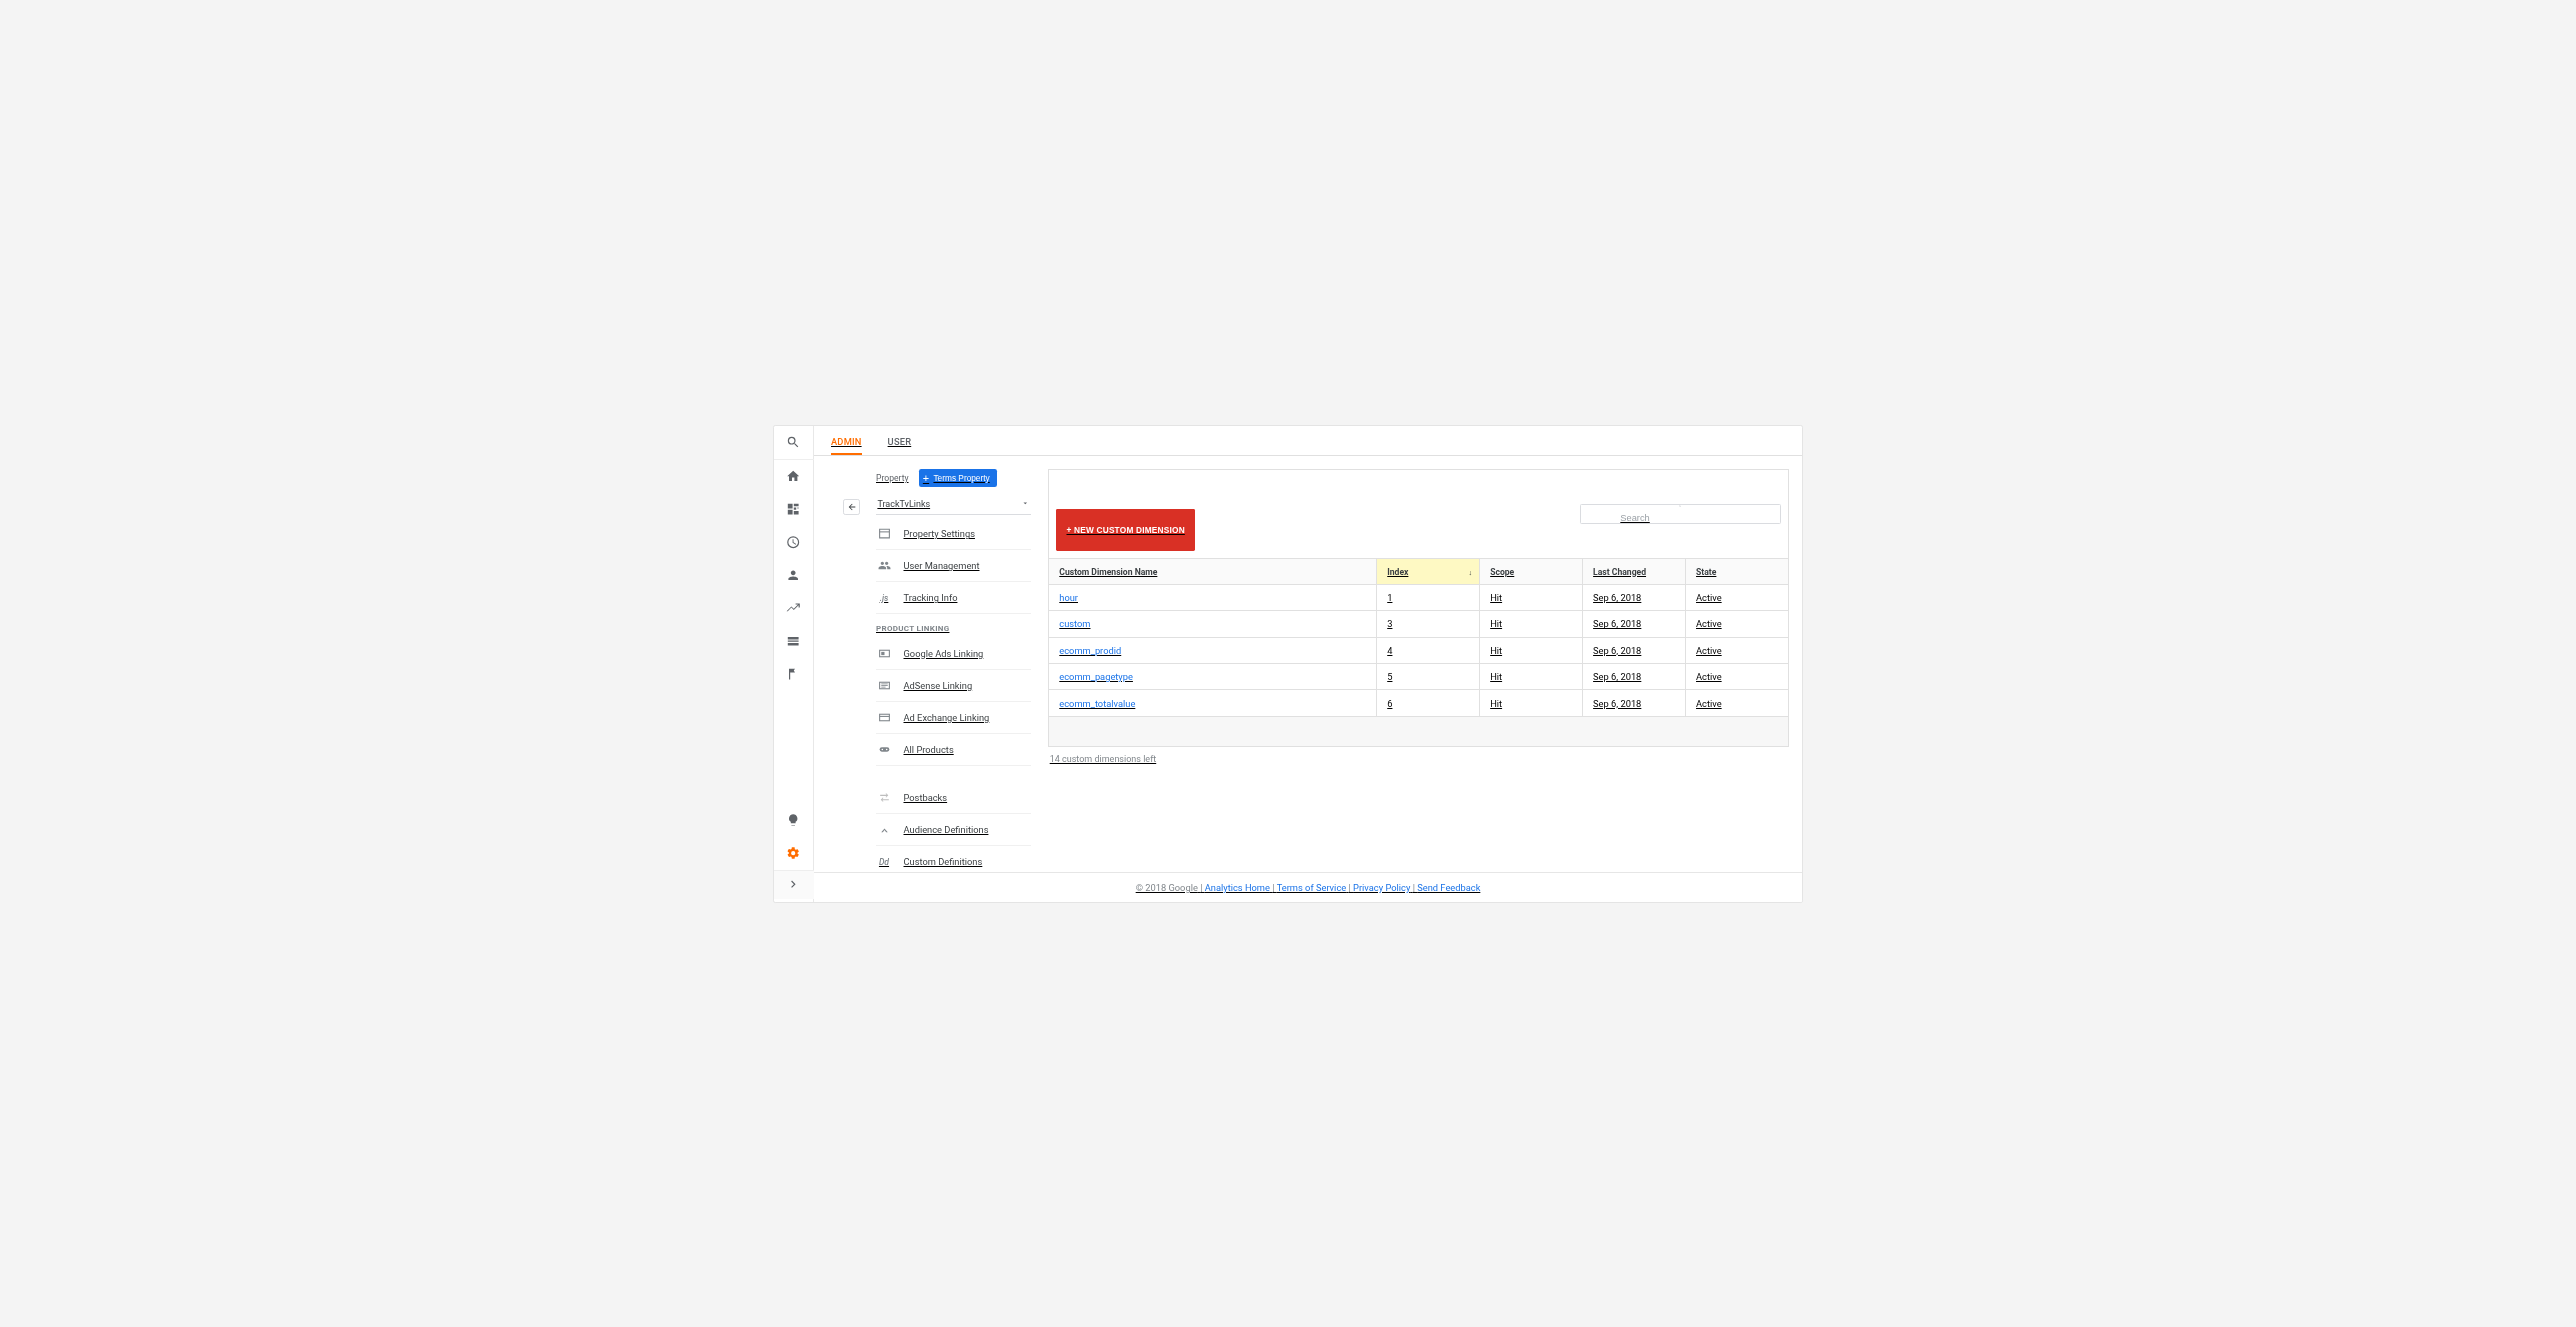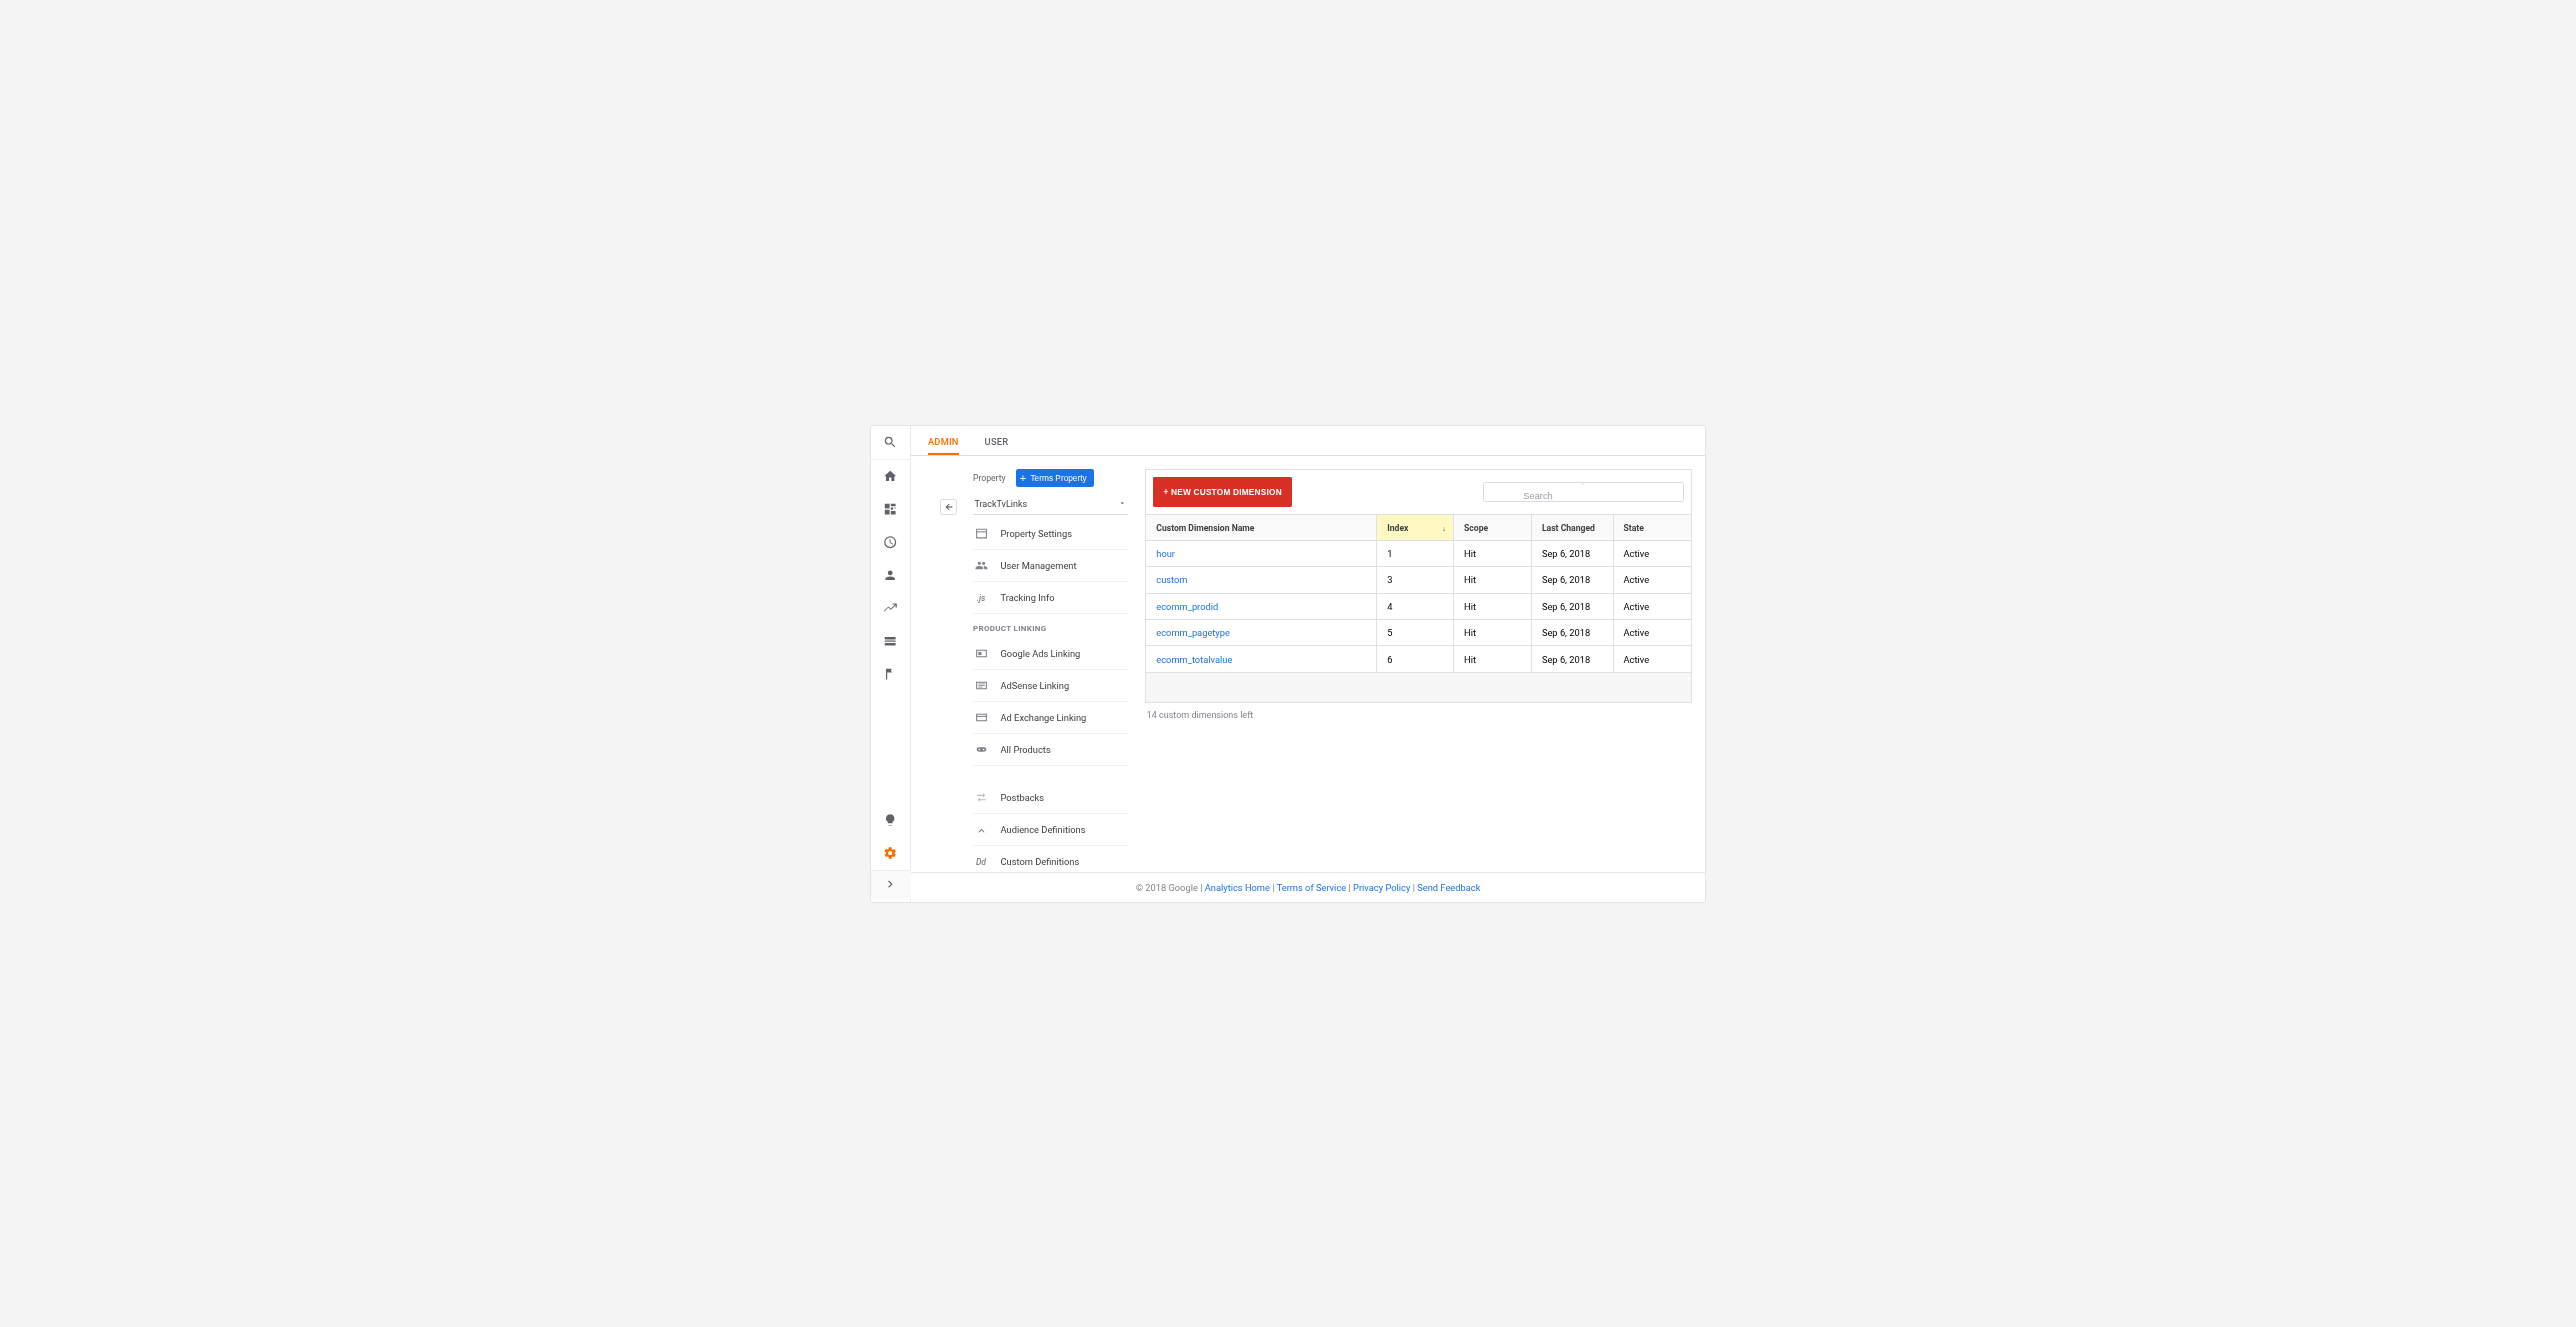--- a/index.html
+++ b/index.html
@@ -6,28 +6,29 @@
   body {
     font-family: Roboto, Arial, sans-serif;
     background: #f4f4f4;
     display: flex;
     justify-content: center;
     align-items: center;
     min-height: 100vh;
     padding: 29px;
   }
   .app {
-    width: 836px;
+    width: 1030px;
     height: 478px;
     background: #fff;
     border: 0.7px solid #e4e4e4;
     border-radius: 2.2px;
     display: flex;
     overflow: hidden;
     position: relative;
+    text-decoration: underline;
   }
   
   .rail {
     width: 40px;
     border-right: 0.7px solid #e8e8e8;
     display: flex;
     flex-direction: column;
     align-items: center;
   }
   .rail-top { flex: 1; display: flex; flex-direction: column; align-items: center; }
@@ -182,23 +183,24 @@
     border-bottom: none;
     background: #fff;
   }
   .new-btn {
     background: #d93025;
     color: #fff;
     font-size: 8.3px;
     font-weight: 700;
     letter-spacing: 0.2px;
     border: none;
-    padding: 10px 10px;
+    padding: 16px 10px;
     border-radius: 1.4px;
     cursor: pointer;
+    margin-top: 32px;
   }
   .search {
     display: flex;
     align-items: center;
     border: 0.7px solid #dadce0;
     border-radius: 1.4px;
     width: 201px;
     height: 20px;
     padding: 0 5.8px;
     gap: 5.8px;

